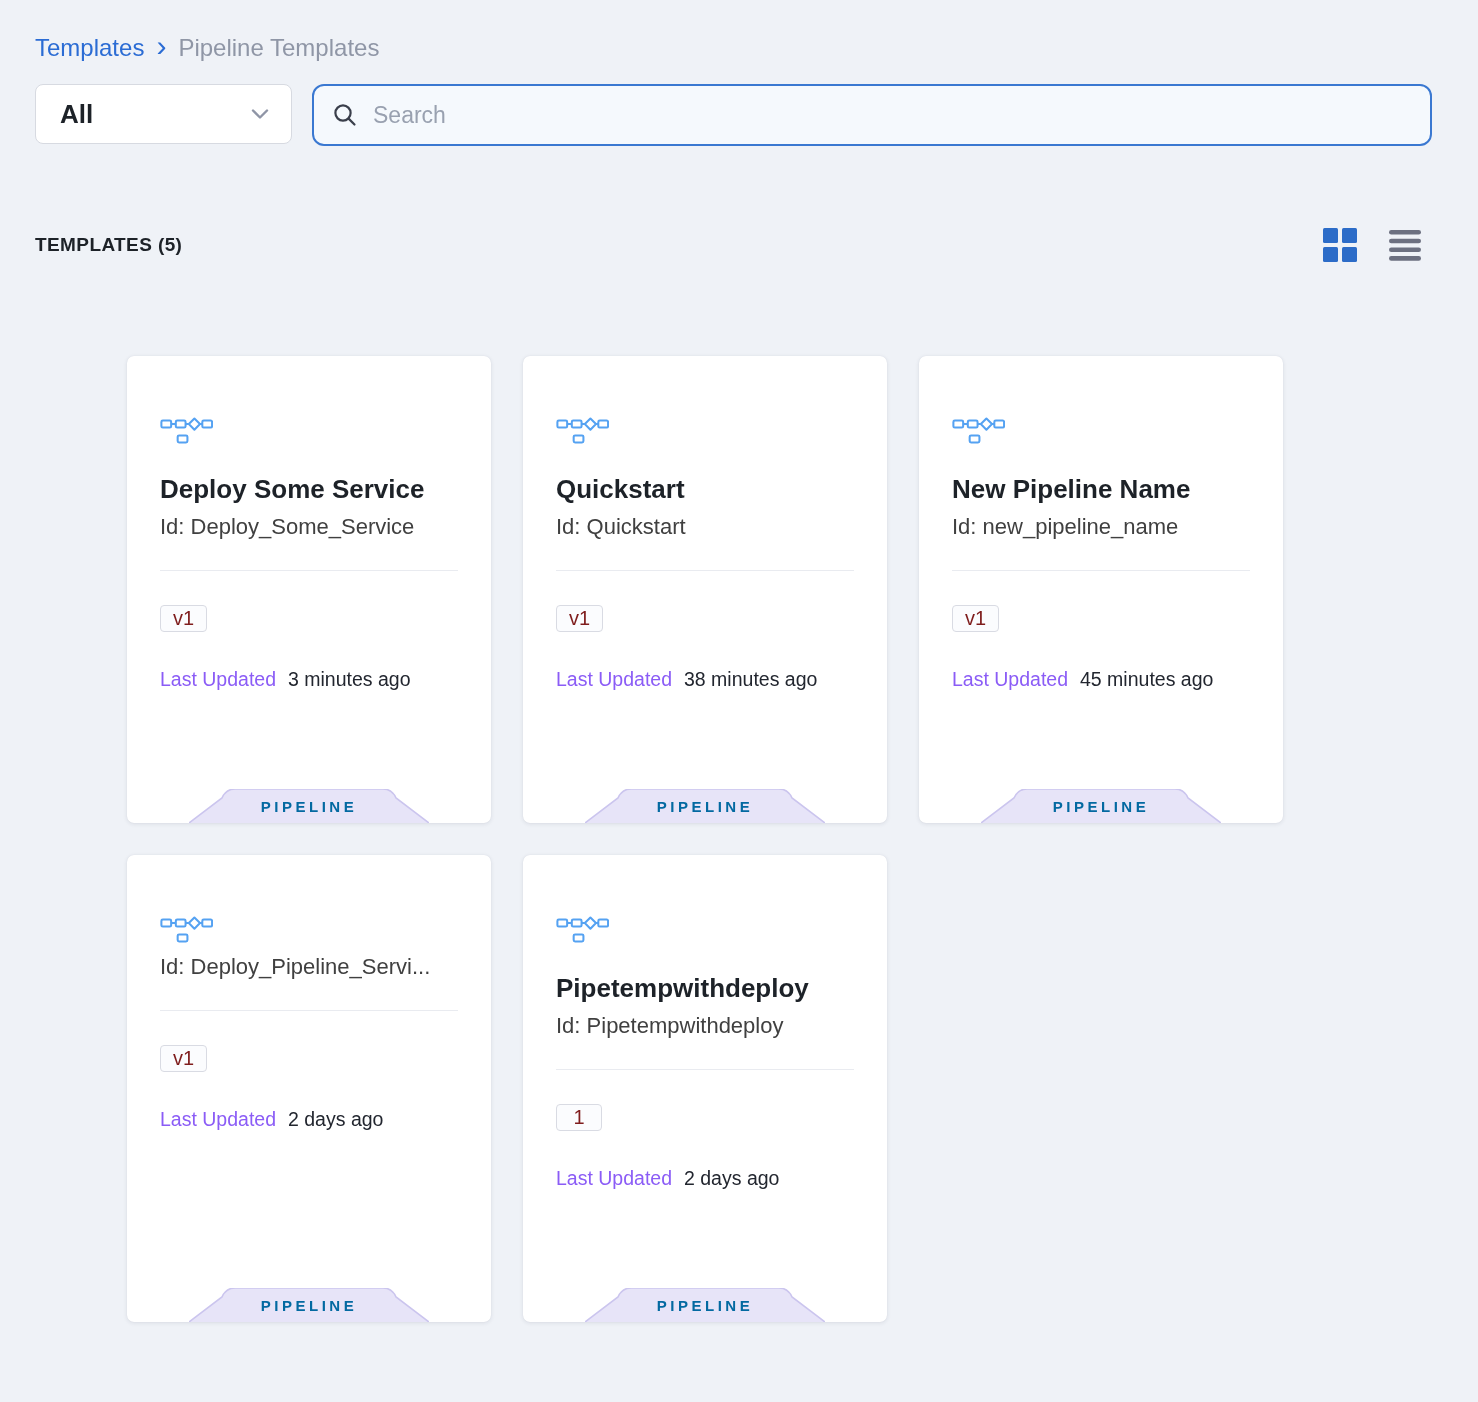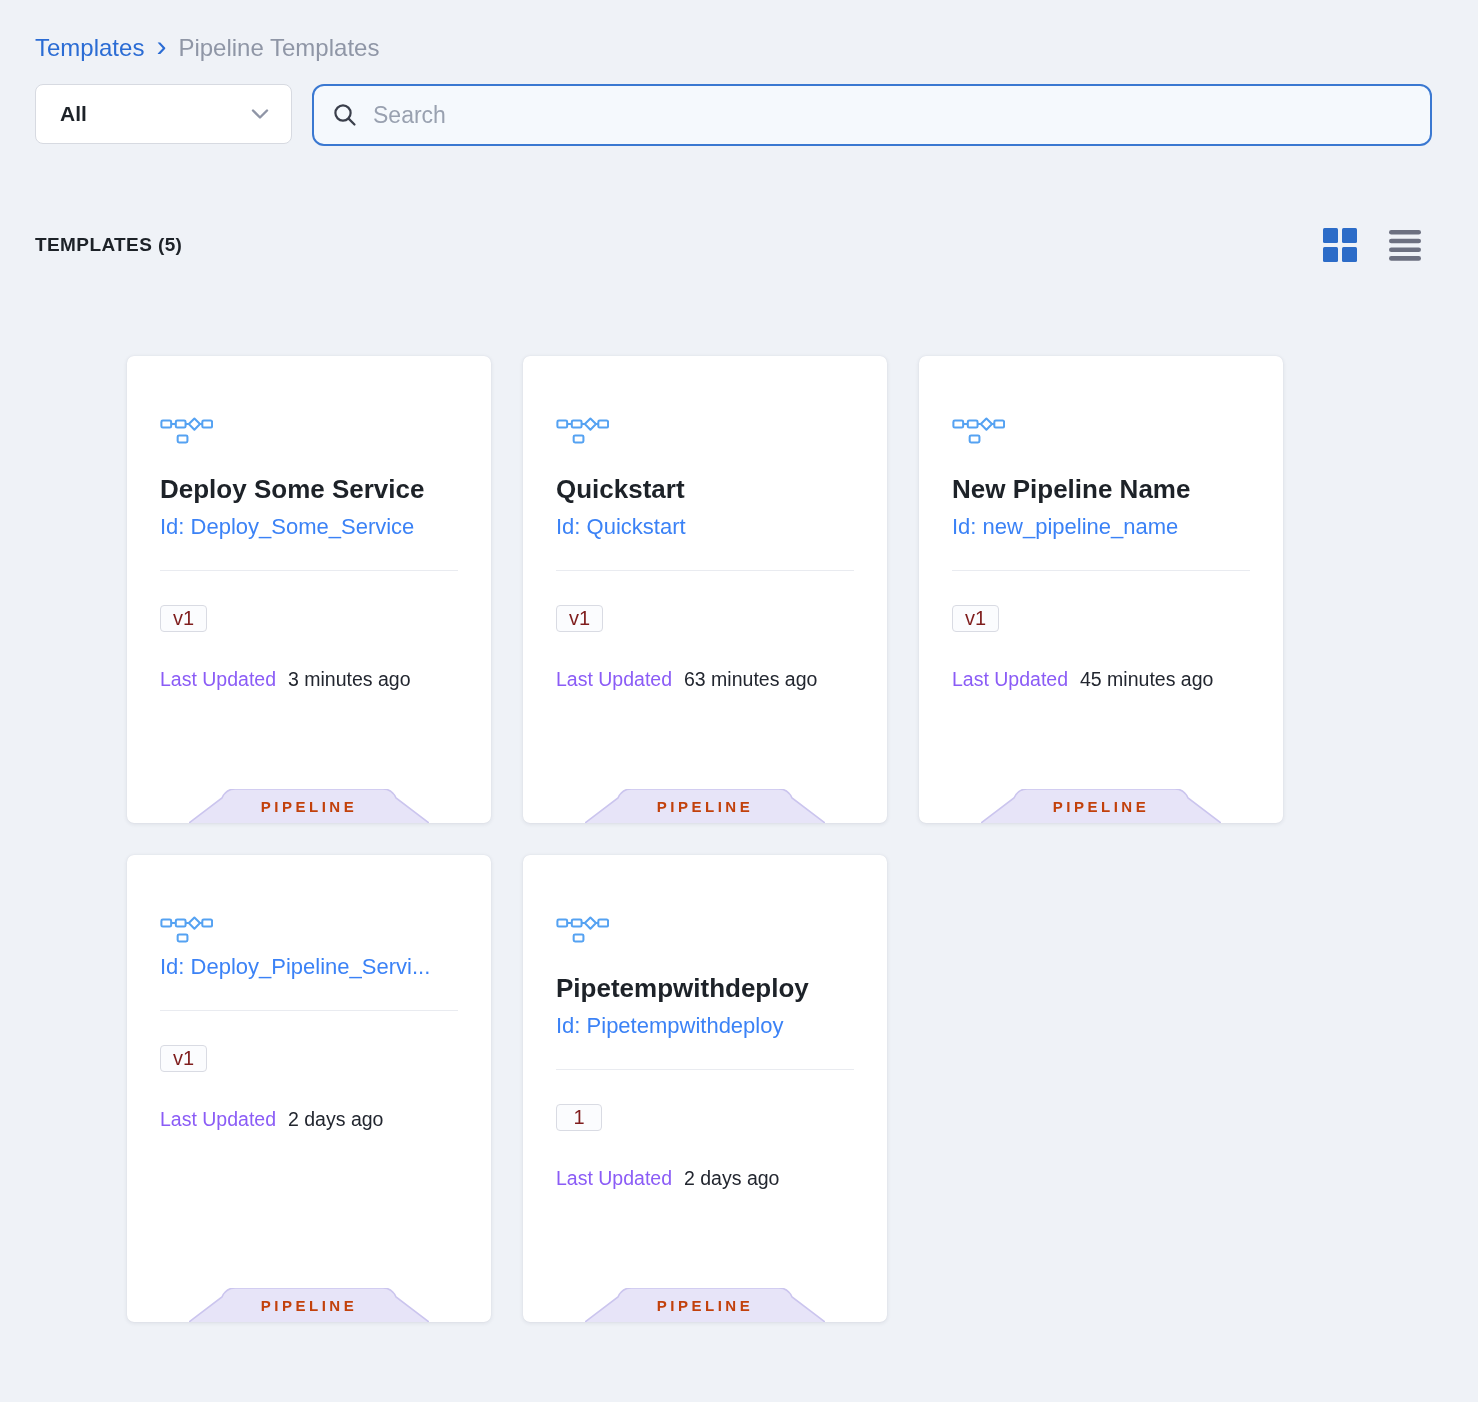--- a/index.html
+++ b/index.html
@@ -19,21 +19,21 @@
   .breadcrumb .crumb-current { color: #8f96a6; }
 
   
   .controls { display: flex; align-items: stretch; gap: 20px; margin: 22px 35px 0 35px; }
   .type-dropdown {
     width: 257px; height: 60px; background: #ffffff;
     border: 1px solid #d7dae1; border-radius: 8px;
     display: flex; align-items: center; justify-content: space-between;
     padding: 0 22px 0 24px; cursor: pointer;
   }
-  .type-dropdown .dd-value { font-size: 21px; font-weight: bold; color: #1d2228; }
+  .type-dropdown .dd-value { font-size: 26px; font-weight: bold; color: #1d2228; }
   .search-box {
     flex: 1; margin-right: 11px; height: 62px;
     border: 2px solid #3a78d1; border-radius: 12px;
     background: #f5f9fd;
     display: flex; align-items: center; gap: 15px; padding: 0 18px;
   }
   .search-box input {
     flex: 1; border: none; outline: none; background: transparent;
     font-size: 23px; color: #1d2228; font-family: "Liberation Sans", sans-serif;
   }
@@ -68,21 +68,21 @@
     overflow: hidden;
   }
   .card .pipe-icon { display: block; }
   .card h3 {
     margin-top: 28px;
     font-size: 26px; font-weight: bold; color: #1d2228;
     white-space: nowrap; overflow: hidden;
   }
   .card .card-id {
     margin-top: 9px;
-    font-size: 22px; color: #3b82f6;
+    font-size: 22px; color: #404040;
     white-space: nowrap; overflow: hidden;
   }
   .card .divider { margin-top: 30px; height: 1px; background: #e9ebf0; }
   .version-badge {
     display: inline-block; margin-top: 34px;
     min-width: 46px; text-align: center;
     padding: 1px 12px;
     border: 1px solid #d9dbe3; border-radius: 4px;
     background: #fbfcfe;
     font-size: 20px; color: #7f1d1d;
@@ -95,21 +95,21 @@
     position: absolute; bottom: 0; left: 50%;
     transform: translateX(-50%);
     width: 240px; height: 34px;
   }
   .type-badge svg { position: absolute; inset: 0; }
   .type-badge .type-label {
     position: relative; z-index: 1;
     display: block; text-align: center;
     line-height: 36px;
     font-size: 15px; font-weight: bold; letter-spacing: 3.5px;
-    color: #c2410c;
+    color: #0369a1;
   }
 </style>
 </head>
 <body>
 
 <div class="header">
   <div class="breadcrumb">
     <span class="crumb-link">Templates</span>
     <span class="crumb-sep">›</span>
     <span class="crumb-current">Pipeline Templates</span>
@@ -205,21 +205,21 @@
         <rect x="45.5" y="9.5" width="10.5" height="7.5" rx="1.5"></rect>
         <rect x="19" y="25.5" width="10.5" height="7.5" rx="1.5"></rect>
       </svg>
     </span>
     <h3>Quickstart</h3>
     <div class="card-id">Id: Quickstart</div>
     <div class="divider"></div>
     <span class="version-badge">v1</span>
     <div class="updated">
       <span class="upd-label">Last Updated</span>
-      <span class="upd-value">63 minutes ago</span>
+      <span class="upd-value">38 minutes ago</span>
     </div>
     <div class="type-badge">
       <svg viewBox="0 0 240 34" width="240" height="34" preserveAspectRatio="none">
         <path d="M0 34 L33 9 Q37 0 46 0 L194 0 Q203 0 207 9 L240 34 Z" fill="#e7e4f8"></path>
         <path d="M0 34 L33 9 Q37 0 46 0 L194 0 Q203 0 207 9 L240 34" fill="none" stroke="#cbc5ee" stroke-width="1.6"></path>
       </svg>
       <span class="type-label">PIPELINE</span>
     </div>
   </div>
 

